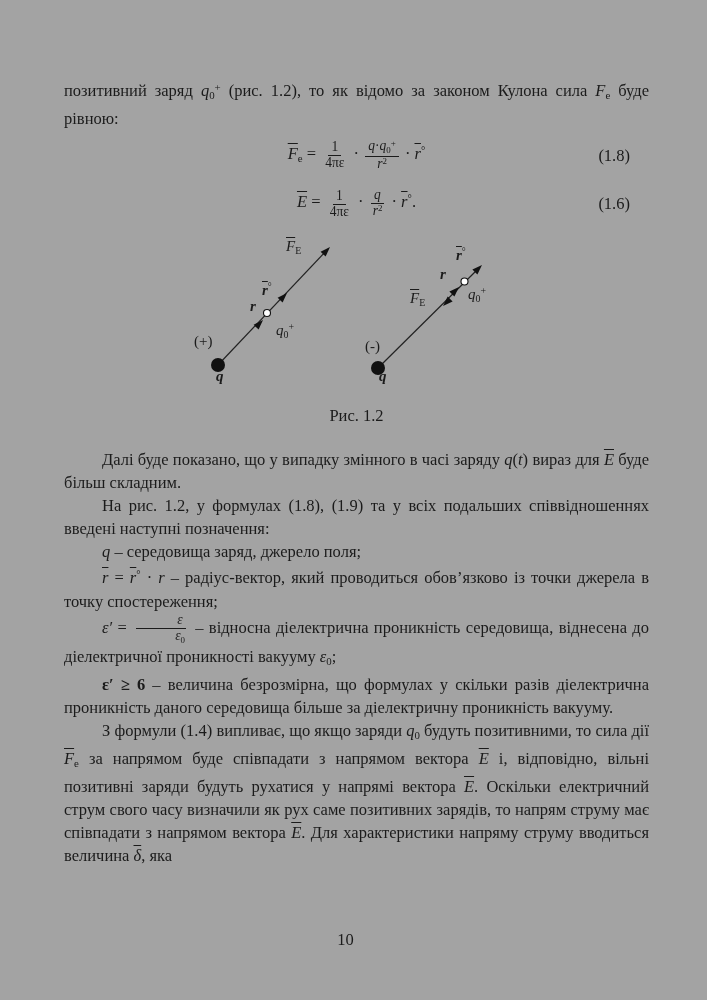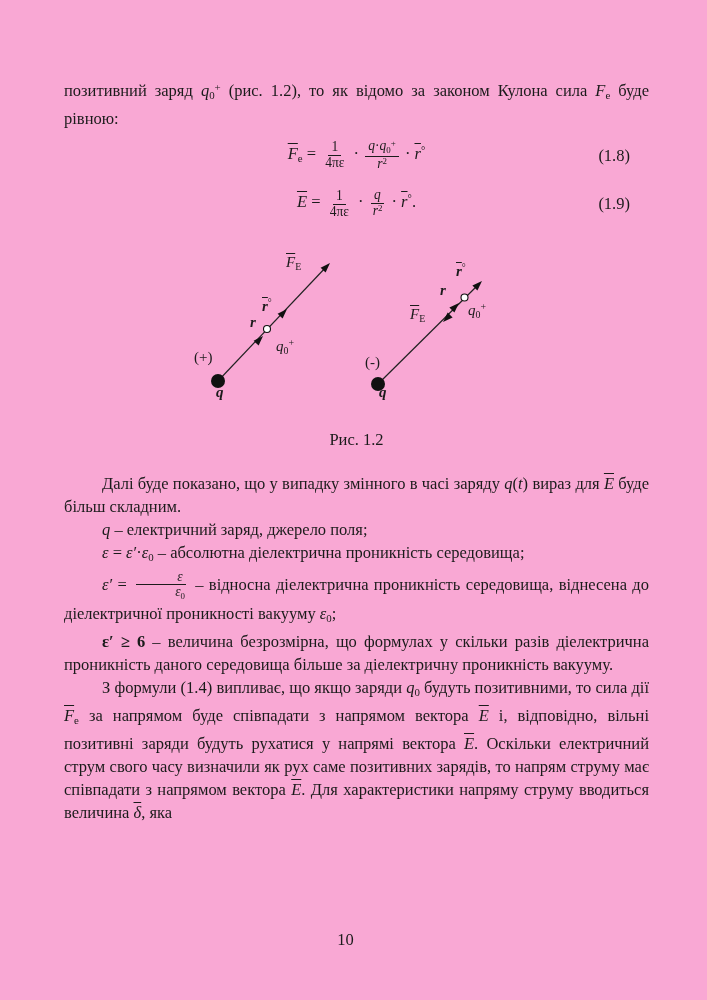--- a/index.html
+++ b/index.html
@@ -1,18 +1,18 @@
 <!DOCTYPE html>
 <html lang="uk"><head>
 <meta charset="utf-8">
 <style>
   html,body{margin:0;padding:0;background:#e8e8e8;}
   .page{
     width:707px;height:1000px;box-sizing:border-box;position:relative;
-    margin:0 auto;background:#f9a8d4;color:#1b1b1b;
+    margin:0 auto;background:#a3a3a3;color:#1b1b1b;
     font-family:"Liberation Serif","DejaVu Serif",serif;
     font-size:16.5px;line-height:23px;
     padding:76px 58px 0 64px;overflow:hidden;
   }
   .para{margin:0;text-align:justify;text-indent:38px;}
   .para.noindent{text-indent:0;}
   
   .rn-i{font-style:italic;}
   .rn-b{font-weight:bold;}
   .rn-ov{text-decoration:overline;}
@@ -21,24 +21,24 @@
   
   .frac{display:inline-flex;flex-direction:column;align-items:center;
         vertical-align:middle;line-height:1.1;font-size:0.82em;margin:0 2px;}
   .frac .num{border-bottom:1px solid #1b1b1b;padding:0 3px;}
   .frac .den{padding:0 3px;}
   
   .equation{position:relative;height:46px;display:flex;align-items:center;
             justify-content:center;margin:2px 0;}
   .eq-number{position:absolute;right:19px;top:50%;transform:translateY(-50%);}
   
-  .figure{position:relative;height:152px;margin-top:28px;}
+  .figure{position:relative;height:152px;margin-top:12px;}
   .figure svg{position:absolute;left:86px;top:0;}
   .fig-label{position:absolute;font-size:15px;line-height:17px;white-space:nowrap;}
-  .caption{text-align:center;margin-top:22px;}
+  .caption{text-align:center;margin-top:14px;}
   .after-figure{margin-top:21px;}
   .page-number{position:absolute;left:0;right:16px;top:928px;text-align:center;}
 </style>
 </head>
 <body>
 
 <div class="page">
 
   <p class="para noindent"><span>позитивний заряд </span><span class="rn-i">q</span><span class="rn-sub">0</span><span class="rn-sup">+</span><span> (рис. 1.2), то як відомо за законом Кулона сила </span><span class="rn-i">F</span><span class="rn-sub">е</span><span> буде рівною:</span></p>
 
@@ -55,21 +55,21 @@
 
 
   <div class="equation">
     <span class="eq-body"><span class="rn-i rn-ov">E</span><span> = </span><span class="frac">
           <span class="num"><span>1</span></span>
           <span class="den"><span>4πε</span></span>
         </span><span> · </span><span class="frac">
           <span class="num"><span class="rn-i">q</span></span>
           <span class="den"><span class="rn-i">r</span><span class="rn-sup">2</span></span>
         </span><span> · </span><span class="rn-i rn-ov">r</span><span class="rn-sup">°</span><span>.</span></span>
-    <span class="eq-number">(1.9)</span>
+    <span class="eq-number">(1.6)</span>
   </div>
 
   <div class="figure">
     <svg width="380" height="150" viewBox="0 0 380 150">
 
       <line x1="68" y1="127" x2="177" y2="12" stroke="#222" stroke-width="1.2"></line>
       <polygon points="180,9 175.6,18.6 170.6,13.8" fill="#111"></polygon>
       <polygon points="137,55 132.6,64.6 127.6,59.8" fill="#111"></polygon>
       <polygon points="113,82 108.6,91.6 103.6,86.8" fill="#111"></polygon>
       <circle cx="117" cy="75" r="3.5" fill="#fff" stroke="#111" stroke-width="1.1"></circle>
@@ -94,22 +94,23 @@
     <span class="fig-label" style="left:376px;top:28px"><span class="rn-i rn-b">r</span></span>
     <span class="fig-label" style="left:404px;top:44px"><span class="rn-i">q</span><span class="rn-sub">0</span><span class="rn-sup">+</span></span>
     <span class="fig-label" style="left:346px;top:52px"><span class="rn-i rn-ov">F</span><span class="rn-sub">E</span></span>
     <span class="fig-label" style="left:301px;top:100px">(-)</span>
     <span class="fig-label" style="left:315px;top:130px"><span class="rn-i rn-b">q</span></span>
   </div>
 
   <p class="caption">Рис. 1.2</p>
 
   <p class="para after-figure"><span>Далі буде показано, що у випадку змінного в часі заряду </span><span class="rn-i">q</span><span>(</span><span class="rn-i">t</span><span>) вираз для </span><span class="rn-i rn-ov">E</span><span> буде більш складним.</span></p>
-  <p class="para"><span class="rn-i">q</span><span> – електричний заряд, джерело поля;</span></p>
-  <p class="para"><span class="rn-i">ε</span><span> = </span><span class="rn-i">ε′</span><span>·</span><span class="rn-i">ε</span><span class="rn-sub">0</span><span> – абсолютна діелектрична проникність середовища;</span></p>
+  <p class="para"><span>На рис. 1.2, у формулах (1.8), (1.9) та у всіх подальших співвідношеннях введені наступні позначення:</span></p>
+  <p class="para"><span class="rn-i">q</span><span> – середовища заряд, джерело поля;</span></p>
+  <p class="para"><span class="rn-i rn-ov">r</span><span> = </span><span class="rn-i rn-ov">r</span><span class="rn-sup">°</span><span> · </span><span class="rn-i">r</span><span> – радіус-вектор, який проводиться обов’язково із точки джерела в точку спостереження;</span></p>
   <p class="para"><span class="rn-i">ε′</span><span> = </span><span class="frac">
         <span class="num"><span class="rn-i">ε</span></span>
         <span class="den"><span class="rn-i">ε</span><span class="rn-sub">0</span></span>
       </span><span> – відносна діелектрична проникність середовища, віднесена до діелектричної проникності вакууму </span><span class="rn-i">ε</span><span class="rn-sub">0</span><span>;</span></p>
   <p class="para"><span class="rn-b">ε′ ≥ 6</span><span> – величина безрозмірна, що формулах у скільки разів діелектрична проникність даного середовища більше за діелектричну проникність вакууму.</span></p>
   <p class="para"><span>З формули (1.4) випливає, що якщо заряди </span><span class="rn-i">q</span><span class="rn-sub">0</span><span> будуть позитивними, то сила дії </span><span class="rn-i rn-ov">F</span><span class="rn-sub">е</span><span> за напрямом буде співпадати з напрямом вектора </span><span class="rn-i rn-ov">E</span><span> і, відповідно, вільні позитивні заряди будуть рухатися у напрямі вектора </span><span class="rn-i rn-ov">E</span><span>. Оскільки електричний струм свого часу визначили як рух саме позитивних зарядів, то напрям струму має співпадати з напрямом вектора </span><span class="rn-i rn-ov">E</span><span>. Для характеристики напряму струму вводиться величина </span><span class="rn-i rn-ov">δ</span><span>, яка</span></p>
 
   <div class="page-number">10</div>
 </div>
 

